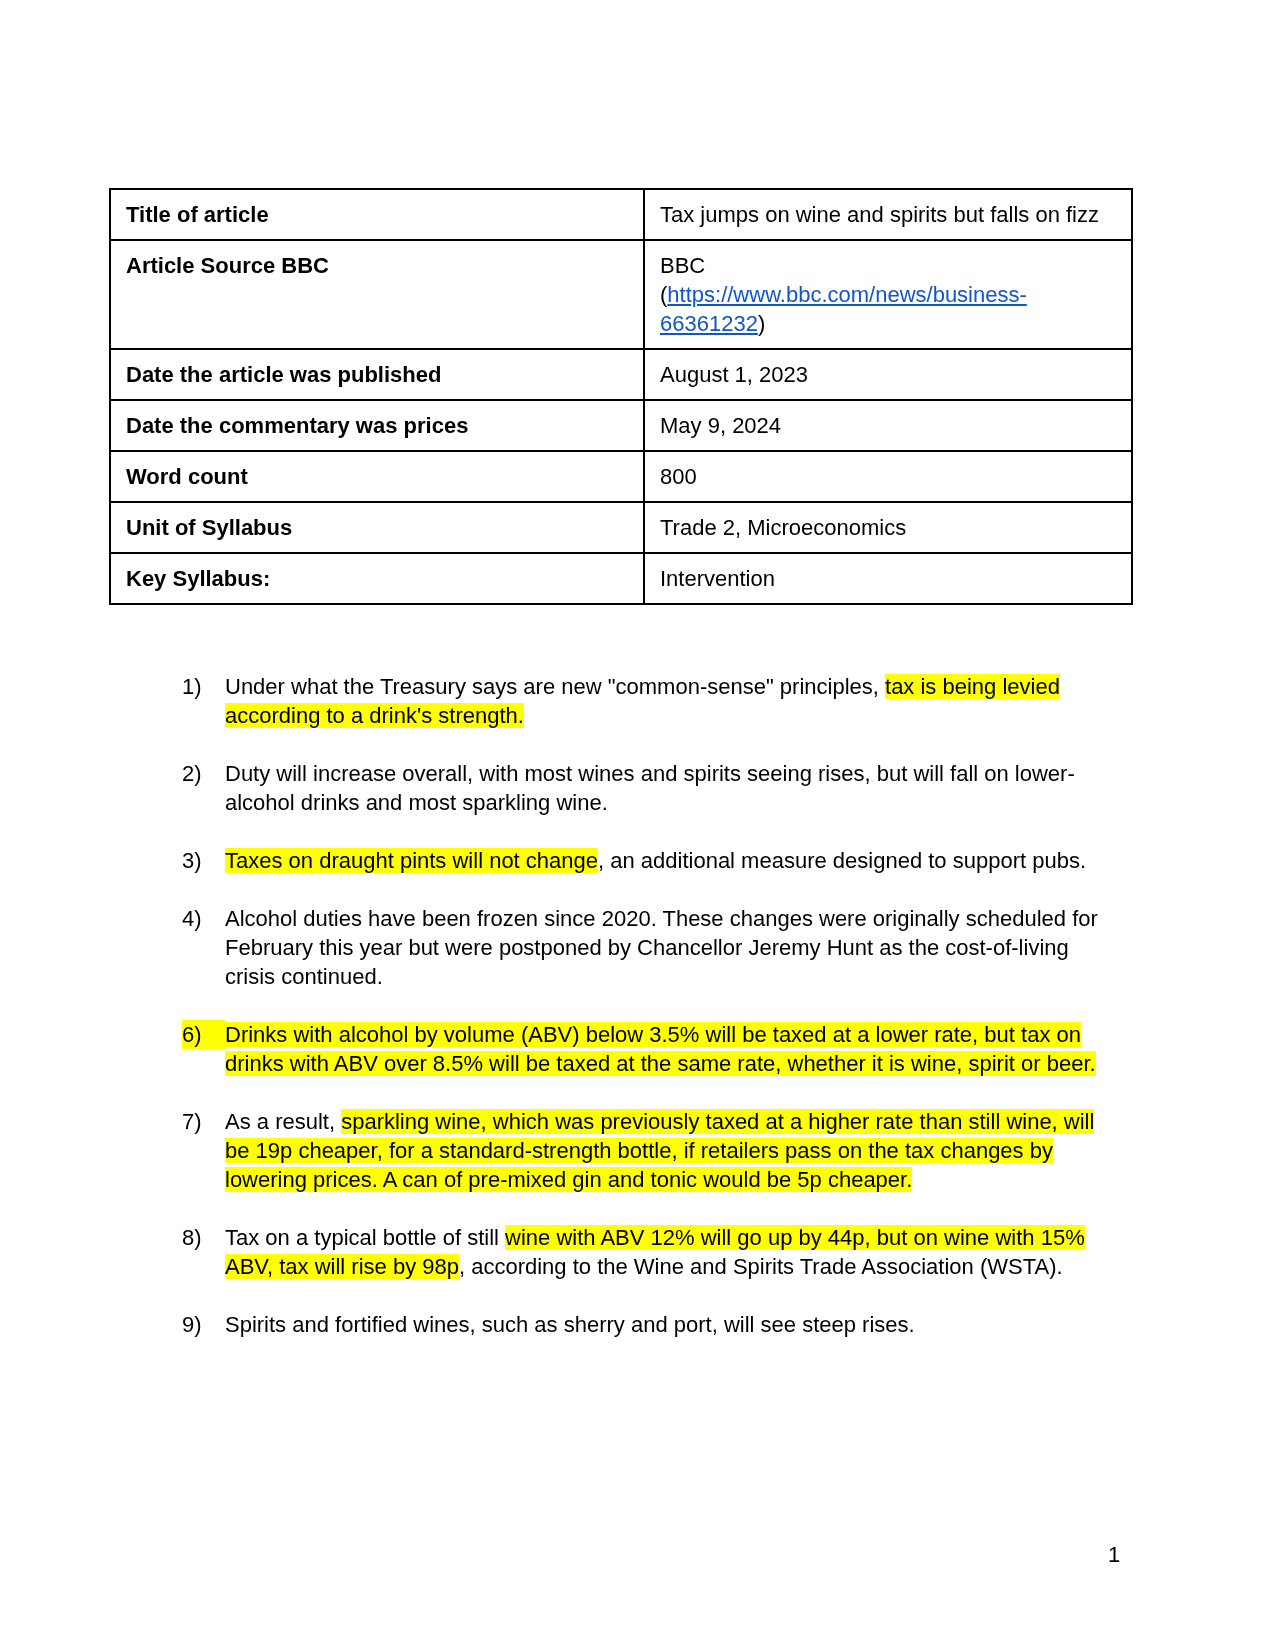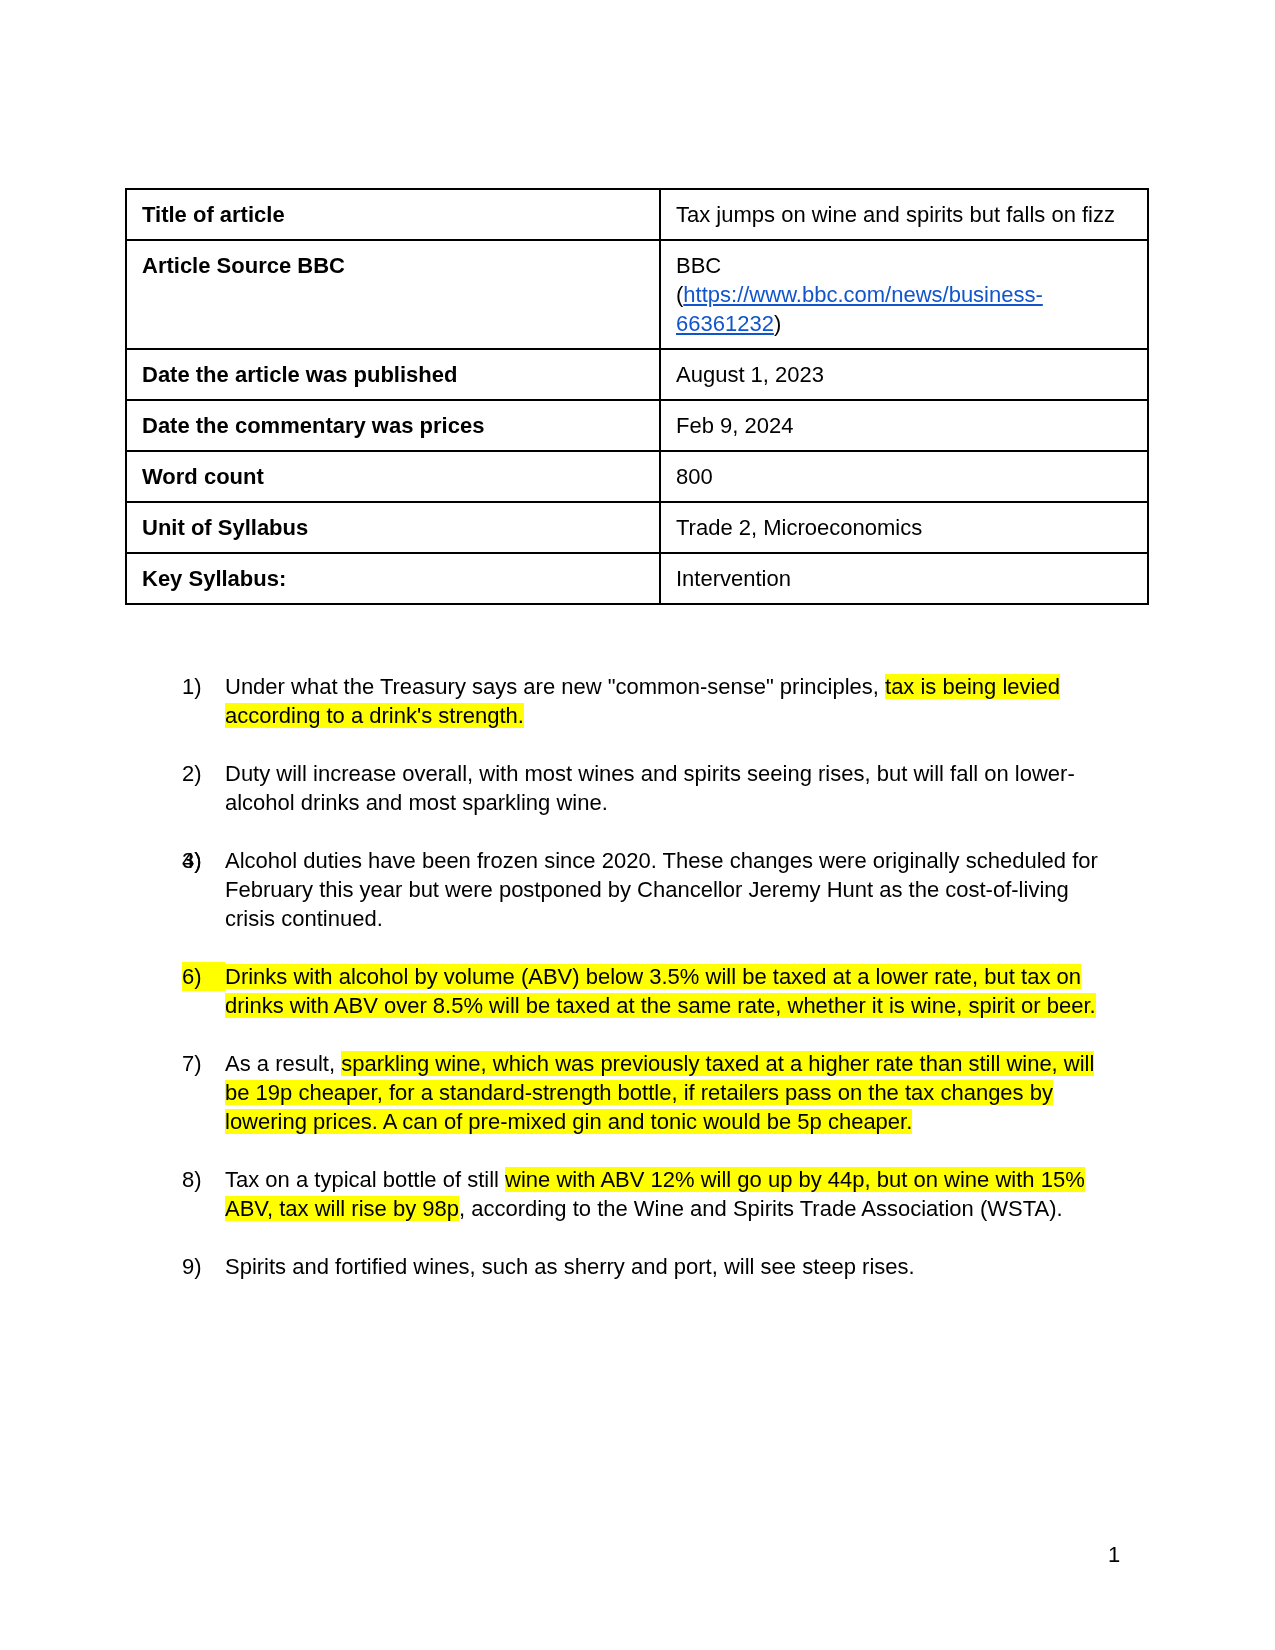--- a/index.html
+++ b/index.html
@@ -5,21 +5,21 @@
   html,body { margin:0; padding:0; background:#ffffff; }
   .page {
     position:relative;
     width:1275px; height:1650px;
     background:#ffffff;
     font-family:"Liberation Sans", sans-serif;
     color:#000000;
     overflow:hidden;
   }
   table.meta-table {
-    position:absolute; left:125px; top:188px;
+    position:absolute; left:109px; top:188px;
     width:958px;
     border-collapse:collapse;
     table-layout:fixed;
   }
   table.meta-table td {
     border:2px solid #000000;
     padding:10px 15px;
     vertical-align:top;
     font-size:22px;
     line-height:29px;
@@ -69,41 +69,41 @@
         <tr>
           <td class="label-cell">Article Source BBC</td>
           <td class="value-cell"><span>BBC</span><br><span>(</span><a class="link" href="#">https://www.bbc.com/news/business-66361232</a><span>)</span></td>
         </tr>
         <tr>
           <td class="label-cell">Date the article was published</td>
           <td class="value-cell"><span>August 1, 2023</span></td>
         </tr>
         <tr>
           <td class="label-cell">Date the commentary was prices</td>
-          <td class="value-cell"><span>Feb 9, 2024</span></td>
+          <td class="value-cell"><span>May 9, 2024</span></td>
         </tr>
         <tr>
           <td class="label-cell">Word count</td>
           <td class="value-cell"><span>800</span></td>
         </tr>
         <tr>
           <td class="label-cell">Unit of Syllabus</td>
           <td class="value-cell"><span>Trade 2, Microeconomics</span></td>
         </tr>
         <tr>
           <td class="label-cell">Key Syllabus:</td>
           <td class="value-cell"><span>Intervention</span></td>
         </tr>
       </tbody>
   </table>
 
   <div class="list-wrap">
       <div class="list-item"><span class="num">1)</span><span><span>Under what the Treasury says are new "common-sense" principles, </span><span class="hl">tax is being levied according to a drink's strength.</span></span></div>
       <div class="list-item"><span class="num">2)</span><span><span>Duty will increase overall, with most wines and spirits seeing rises, but will fall on lower-alcohol drinks and most sparkling wine.</span></span></div>
-      <div class="list-item"><span class="num">3)</span></div>
+      <div class="list-item"><span class="num">3)</span><span><span class="hl">Taxes on draught pints will not change</span><span>, an additional measure designed to support pubs.</span></span></div>
       <div class="list-item"><span class="num">4)</span><span><span>Alcohol duties have been frozen since 2020. These changes were originally scheduled for February this year but were postponed by Chancellor Jeremy Hunt as the cost-of-living crisis continued.</span></span></div>
       <div class="list-item"><span class="num hl">5)</span></div>
       <div class="list-item"><span class="num hl">6)</span><span><span class="hl">Drinks with alcohol by volume (ABV) below 3.5% will be taxed at a lower rate, but tax on drinks with ABV over 8.5% will be taxed at the same rate, whether it is wine, spirit or beer.</span></span></div>
       <div class="list-item"><span class="num">7)</span><span><span>As a result, </span><span class="hl">sparkling wine, which was previously taxed at a higher rate than still wine, will be 19p cheaper, for a standard-strength bottle, if retailers pass on the tax changes by lowering prices. A can of pre-mixed gin and tonic would be 5p cheaper.</span></span></div>
       <div class="list-item"><span class="num">8)</span><span><span>Tax on a typical bottle of still </span><span class="hl">wine with ABV 12% will go up by 44p, but on wine with 15% ABV, tax will rise by 98p</span><span>, according to the Wine and Spirits Trade Association (WSTA).</span></span></div>
       <div class="list-item"><span class="num">9)</span><span><span>Spirits and fortified wines, such as sherry and port, will see steep rises.</span></span></div>
     </div>
 
   <div class="page-num">1</div>
 

